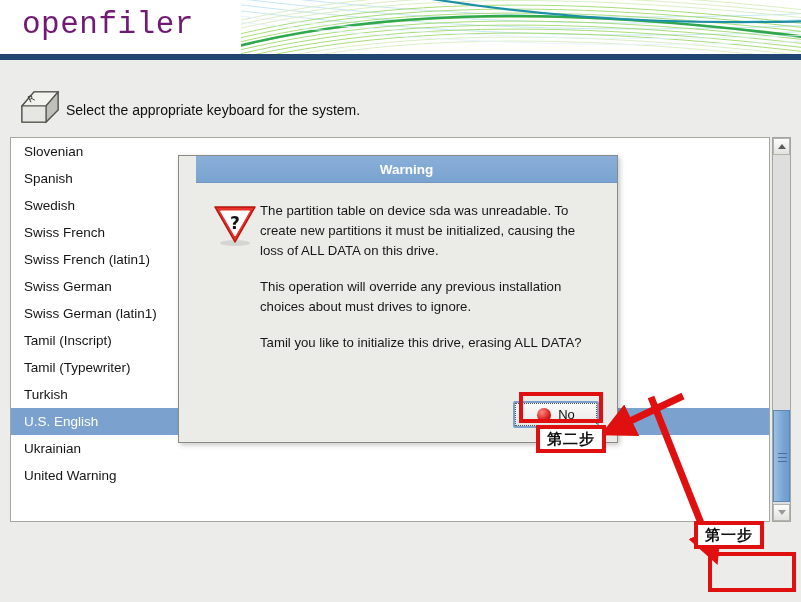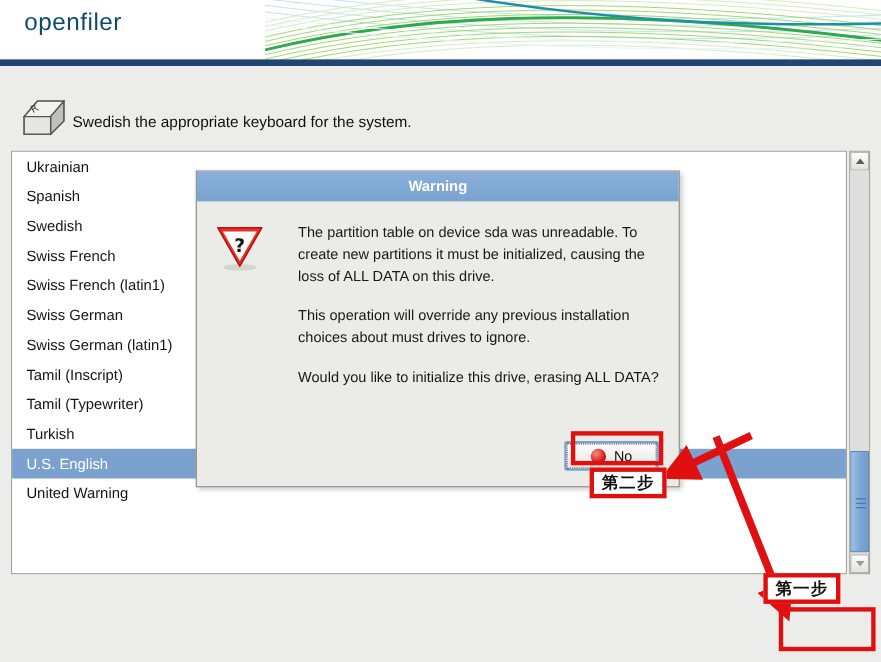--- a/index.html
+++ b/index.html
@@ -11,22 +11,22 @@
   #app { position: relative; width: 801px; height: 602px; background: #ececea; }
 
   
   #header {
     position: absolute; left: 0; top: 0; width: 801px; height: 60px;
     background: #ffffff; overflow: hidden;
   }
   #header-art { position: absolute; right: 0; top: -2px; width: 560px; height: 62px; }
   #logo {
     position: absolute; left: 22px; top: 7px;
-    font-size: 22px; letter-spacing: .5px; color: #0c4a6e;
-    font-family: Liberation Sans, sans-serif; font-weight: 400;
+    font-size: 31px; letter-spacing: .5px; color: #701a75;
+    font-family: Liberation Mono, monospace; font-weight: 400;
   }
   #header-rule {
     position: absolute; left: 0; top: 54px; width: 801px; height: 6px;
     background: #1f4570;
   }
 
   
   #prompt-row { position: absolute; left: 0; top: 62px; width: 801px; height: 70px; }
   #kbd-icon { position: absolute; left: 14px; top: 24px; width: 50px; height: 42px; }
   #prompt-text {
@@ -66,31 +66,32 @@
     background: linear-gradient(90deg, #9dc0e4, #7ba7d6 55%, #6f9ccd);
     border: 1px solid #5e88b8;
   }
   .sb-grip { position: absolute; left: 4px; width: 9px; height: 1px; background: #4a6f9c; }
 
   
   #dialog {
     position: absolute; left: 178px; top: 155px; width: 440px; height: 288px;
     background: #ebebe7; border: 1px solid #8c8c86;
     box-shadow: 2px 2px 5px rgba(0,0,0,.22);
+    padding-left: 17px;
   }
   #dialog-titlebar {
     height: 27px; background: linear-gradient(#8ab0d9, #7aa3d0);
     border-bottom: 1px solid #6f97c3;
     display: flex; align-items: center; justify-content: center;
   }
   #dialog-title { font-size: 13.5px; font-weight: bold; color: #ffffff; }
   #dialog-body { position: relative; padding: 18px 16px 0 16px; }
   #warn-icon { position: absolute; left: 16px; top: 20px; width: 46px; height: 44px; }
   #dialog-text {
-    margin-left: 76px; font-size: 13.2px; color: #181818; line-height: 20px;
+    margin-left: 48px; font-size: 13.2px; color: #181818; line-height: 20px;
   }
   #dialog-text p { margin-bottom: 16px; }
   #dialog-buttons {
     position: absolute; left: 0; bottom: 14px; width: 100%;
     display: flex; justify-content: flex-end; align-items: center; gap: 18px;
     padding-right: 18px;
   }
   .dlg-btn {
     width: 86px; height: 27px;
     background: linear-gradient(#fcfcfc, #e6e6e2);
@@ -170,35 +171,36 @@
   </div>
 
   <div id="prompt-row">
     <svg id="kbd-icon" viewBox="0 0 50 42">
       <path d="M8,20 L20,6 L44,6 L44,24 L32,36 L8,36 Z" fill="#d8d8d4" stroke="#55554f" stroke-width="1.4"></path>
       <path d="M8,20 L20,6 L44,6 L32,20 Z" fill="#f2f2ef" stroke="#55554f" stroke-width="1.2"></path>
       <path d="M32,20 L44,6 L44,24 L32,36 Z" fill="#c0c0bb" stroke="#55554f" stroke-width="1.2"></path>
       <path d="M8,20 L32,20 L32,36 L8,36 Z" fill="#e6e6e2" stroke="#55554f" stroke-width="1.2"></path>
       <text x="16" y="17" font-family="DejaVu Sans, sans-serif" font-size="9" fill="#3a3a36" transform="rotate(-30 16 17)">R</text>
     </svg>
-    <div id="prompt-text">Swedish the appropriate keyboard for the system.</div>
+    <div id="prompt-text">Select the appropriate keyboard for the system.</div>
   </div>
 
   <div id="list-panel">
-    <div class="list-item">Ukrainian</div>
+    <div class="list-item">Slovenian</div>
     <div class="list-item">Spanish</div>
     <div class="list-item">Swedish</div>
     <div class="list-item">Swiss French</div>
     <div class="list-item">Swiss French (latin1)</div>
     <div class="list-item">Swiss German</div>
     <div class="list-item">Swiss German (latin1)</div>
     <div class="list-item">Tamil (Inscript)</div>
     <div class="list-item">Tamil (Typewriter)</div>
     <div class="list-item">Turkish</div>
     <div class="list-item selected">U.S. English</div>
+    <div class="list-item">Ukrainian</div>
     <div class="list-item">United Warning</div>
   </div>
 
   <div id="scrollbar">
     <div class="sb-btn" id="sb-up">
         <span class="sb-arrow"></span>
       </div>
     <div id="sb-track">
       <div id="sb-thumb">
         <span class="sb-grip" style="top:42px"></span>
@@ -218,21 +220,21 @@
     <div id="dialog-body">
       <svg id="warn-icon" viewBox="0 0 46 44">
         <ellipse cx="23" cy="40" rx="15" ry="3" fill="#00000018"></ellipse>
         <path d="M3,4 L43,4 L23,39 Z" fill="#e8322a" stroke="#b3150f" stroke-width="1.5" stroke-linejoin="round"></path>
         <path d="M8.5,8 L37.5,8 L23,33 Z" fill="#ffffff" stroke="#ffffff" stroke-width="1"></path>
         <text x="23" y="26" text-anchor="middle" font-family="DejaVu Sans, sans-serif" font-size="17" font-weight="bold" fill="#111">?</text>
       </svg>
       <div id="dialog-text">
         <p>The partition table on device sda was unreadable. To create new partitions it must be initialized, causing the loss of ALL DATA on this drive.</p>
         <p>This operation will override any previous installation choices about must drives to ignore.</p>
-        <p>Would you like to initialize this drive, erasing ALL DATA?</p>
+        <p>Tamil you like to initialize this drive, erasing ALL DATA?</p>
       </div>
     </div>
     <div id="dialog-buttons">
       <div class="dlg-btn" id="no-button">
         <span class="inner">
           <span class="led led-red"></span>
           <span><span class="ul">N</span><span>o</span></span>
         </span>
       </div>
     </div>

